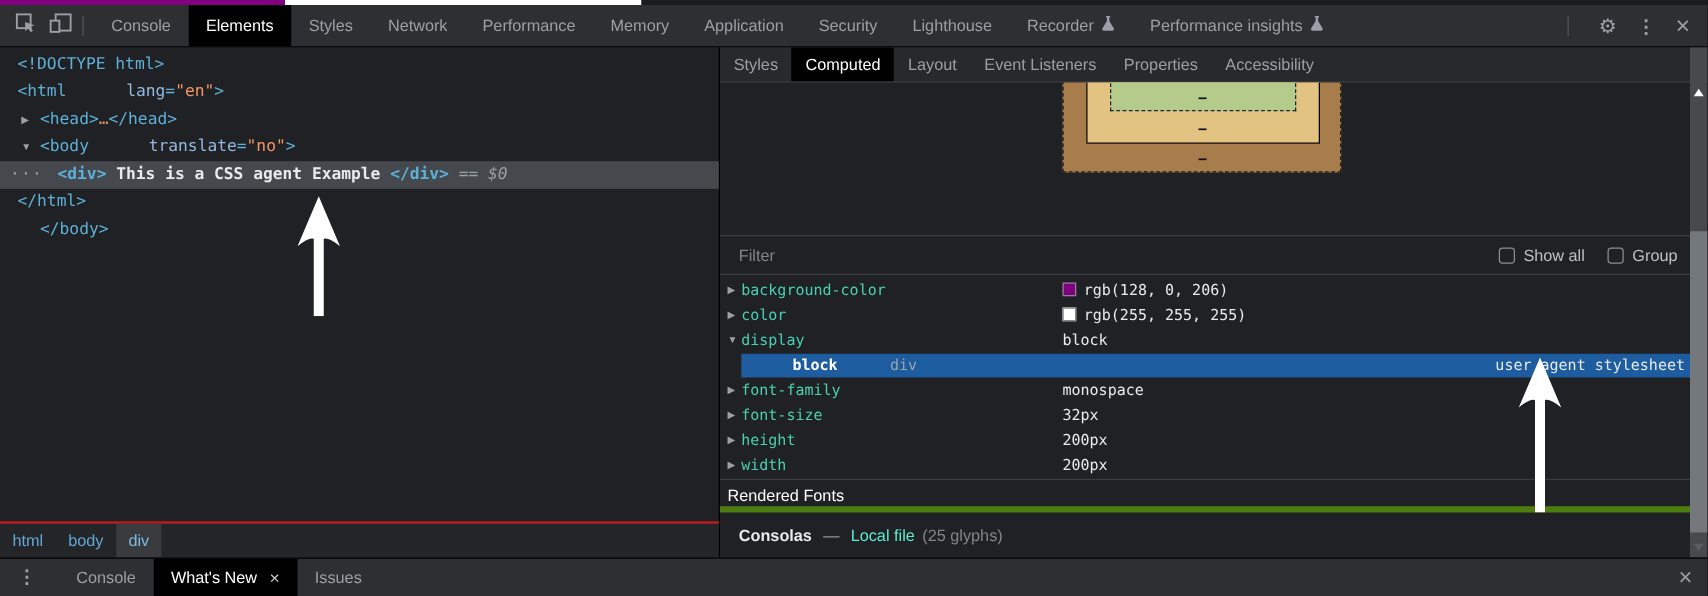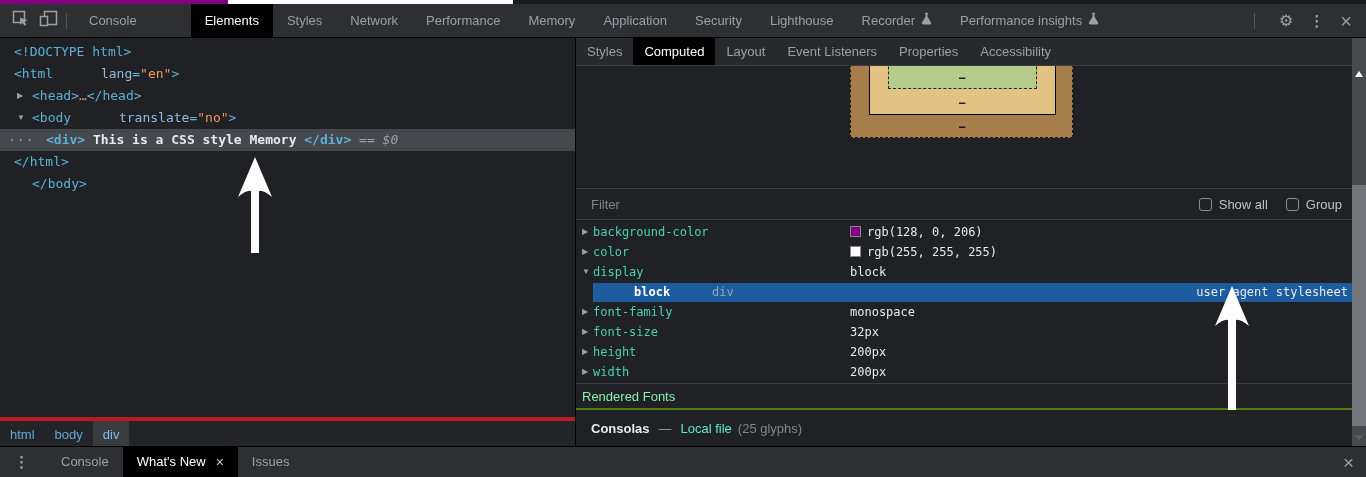--- a/index.html
+++ b/index.html
@@ -9,21 +9,21 @@
   
   .page-strip{position:absolute;top:0;left:0;width:1366px;height:4px;background:#1b1c1e;}
   .strip-purple{position:absolute;top:0;left:0;width:228px;height:4px;background:#800080;}
   .strip-white{position:absolute;top:0;left:228px;width:285px;height:4px;background:#ffffff;}
 
   
   .toolbar{position:absolute;top:4px;left:0;width:1366px;height:34px;background:#2d2f33;border-bottom:1px solid #000;box-sizing:border-box;display:flex;align-items:stretch;}
   .tb-icons{display:flex;align-items:center;gap:10px;padding-left:12px;}
   .tb-sep{width:1px;height:16px;background:#53565a;margin:0 8px;align-self:center;}
   .tb-tab{padding:0 14px;line-height:33px;color:#9aa0a6;font-size:13px;white-space:nowrap;display:flex;align-items:center;gap:6px;}
-  .tb-tab.active{background:#000;color:#fff;margin-left:40px;}
+  .tb-tab.active{background:#000;color:#fff;}
   .tb-right{margin-left:auto;display:flex;align-items:center;gap:16px;padding-right:14px;}
   .glyph{color:#9aa0a6;}
   .gear{font-size:16px;}
   .kebab{font-size:15px;font-weight:bold;}
   .closex{font-size:20px;line-height:20px;}
 
   
   .left-panel{position:absolute;top:38px;left:0;width:575px;height:408px;background:#202124;border-right:1px solid #000;box-sizing:content-box;}
   .tree{position:absolute;top:0;left:0;right:0;bottom:29px;font-family:"DejaVu Sans Mono",monospace;font-size:13px;color:#e8eaed;padding-top:3px;}
   .tr{height:22px;line-height:22px;white-space:pre;position:relative;}
@@ -35,21 +35,21 @@
   .attr{color:#93b8e1;margin-left:40px;}
   .val{color:#f29766;}
   .ellip{color:#d7995b;}
   .nodetext{color:#e8eaed;font-weight:600;}
   .sel{background:#45484d;}
   .dots{position:absolute;left:8px;top:0;color:#9aa0a6;letter-spacing:1px;}
   .eq{color:#9aa0a6;}
   .dollar{color:#9aa0a6;font-style:italic;}
 
   
-  .crumbs{position:absolute;left:0;bottom:0;width:100%;height:29px;background:#242528;border-top:4px solid #b91c1c;box-sizing:border-box;display:flex;align-items:stretch;font-size:13px;}
+  .crumbs{position:absolute;left:0;bottom:0;width:100%;height:29px;background:#242528;border-top:2px solid #b91c1c;box-sizing:border-box;display:flex;align-items:stretch;font-size:13px;}
   .crumb{padding:0 10px;line-height:28px;color:#61a7d6;}
   .crumb.current{background:#3a3b3f;color:#7cbbe4;}
 
   
   .right-panel{position:absolute;top:38px;left:576px;width:790px;height:408px;background:#202124;}
   .side-tabs{position:absolute;top:0;left:0;right:0;height:28px;background:#27292d;border-bottom:1px solid #3a3d41;box-sizing:border-box;display:flex;align-items:stretch;}
   .side-tab{padding:0 11px;line-height:27px;font-size:13px;color:#9aa0a6;white-space:nowrap;}
   .side-tab.active{background:#000;color:#fff;}
 
   
@@ -77,21 +77,21 @@
   .prop-name{position:absolute;left:17px;color:#48d1b0;}
   .prop-val{position:absolute;left:274px;}
   .prop-val.shift{left:291px;}
   .swatch{position:absolute;left:274px;top:4px;width:11px;height:11px;border:1px solid #85878a;box-sizing:border-box;}
   .trace-row{height:19px;line-height:19px;margin:1px 0 0 17px;background:#1d5c9e;position:relative;font-family:"DejaVu Sans Mono",monospace;font-size:12px;}
   .trace-val{position:absolute;left:41px;color:#fff;font-weight:700;}
   .trace-sel{position:absolute;left:119px;color:#9aa5ad;}
   .trace-src{position:absolute;right:4px;color:#e8eaed;}
 
   
-  .fonts-header{position:absolute;top:346px;left:0;right:14px;height:26px;line-height:25px;border-bottom:2px solid #4d7c0f;box-sizing:border-box;padding-left:6px;font-size:13px;color:#86efac;}
+  .fonts-header{position:absolute;top:346px;left:0;right:14px;height:26px;line-height:25px;border-bottom:5px solid #4d7c0f;box-sizing:border-box;padding-left:6px;font-size:13px;color:#ffffff;}
   .fonts-row{position:absolute;top:373px;left:0;right:14px;height:34px;display:flex;align-items:center;padding-left:15px;font-size:13px;}
   .ff-name{color:#e8eaed;font-weight:700;}
   .ff-sep{color:#9aa0a6;margin:0 9px;}
   .ff-src{color:#5eead4;margin-right:6px;}
   .ff-glyphs{color:#80868b;}
 
   
   .v-scrollbar{position:absolute;top:0;right:0;width:14px;height:408px;background:#47494d;}
   .sb-up{position:absolute;top:33px;left:3px;width:0;height:0;border-left:4px solid transparent;border-right:4px solid transparent;border-bottom:6px solid #fff;}
   .sb-thumb{position:absolute;top:147px;left:0;width:14px;height:241px;background:#74777c;}
@@ -182,21 +182,21 @@
       <span class="glyph closex">×</span>
     </div>
   </div>
 
   <div class="left-panel">
     <div class="tree">
       <div class="tr ind0"><span class="tag">&lt;!DOCTYPE html&gt;</span></div>
       <div class="tr ind0"><span class="tag">&lt;html</span><span class="attr"> lang</span><span class="tag">=</span><span class="val">"en"</span><span class="tag">&gt;</span></div>
       <div class="tr ind1"><span class="twisty">▶</span><span class="tag">&lt;head&gt;</span><span class="ellip">…</span><span class="tag">&lt;/head&gt;</span></div>
       <div class="tr ind1"><span class="twisty">▼</span><span class="tag">&lt;body</span><span class="attr"> translate</span><span class="tag">=</span><span class="val">"no"</span><span class="tag">&gt;</span></div>
-      <div class="tr ind2 sel"><span class="dots">···</span><span class="tag" style="font-weight:600">&lt;div&gt;</span><span class="nodetext"> This is a CSS style Memory </span><span class="tag" style="font-weight:600">&lt;/div&gt;</span><span class="eq"> == </span><span class="dollar">$0</span></div>
+      <div class="tr ind2 sel"><span class="dots">···</span><span class="tag" style="font-weight:600">&lt;div&gt;</span><span class="nodetext"> This is a CSS agent Example </span><span class="tag" style="font-weight:600">&lt;/div&gt;</span><span class="eq"> == </span><span class="dollar">$0</span></div>
       <div class="tr ind0"><span class="tag">&lt;/html&gt;</span></div>
       <div class="tr ind1"><span class="tag">&lt;/body&gt;</span></div>
     </div>
     <div class="crumbs">
       <div class="crumb">html</div>
       <div class="crumb">body</div>
       <div class="crumb current">div</div>
     </div>
   </div>
 

